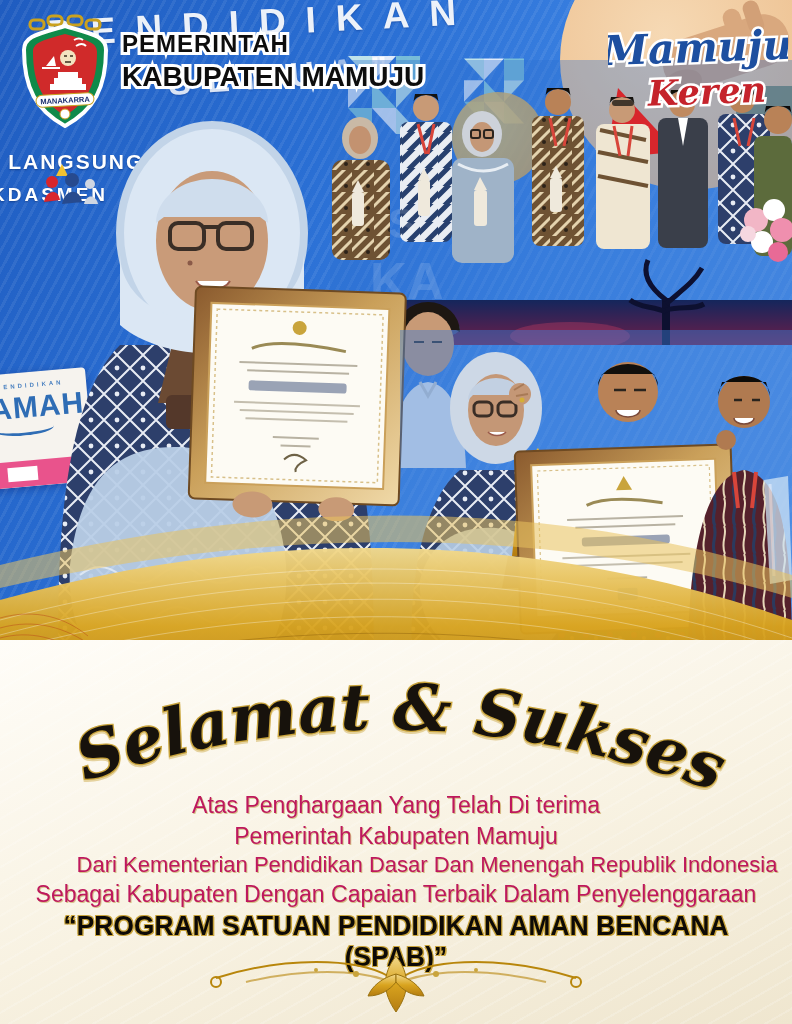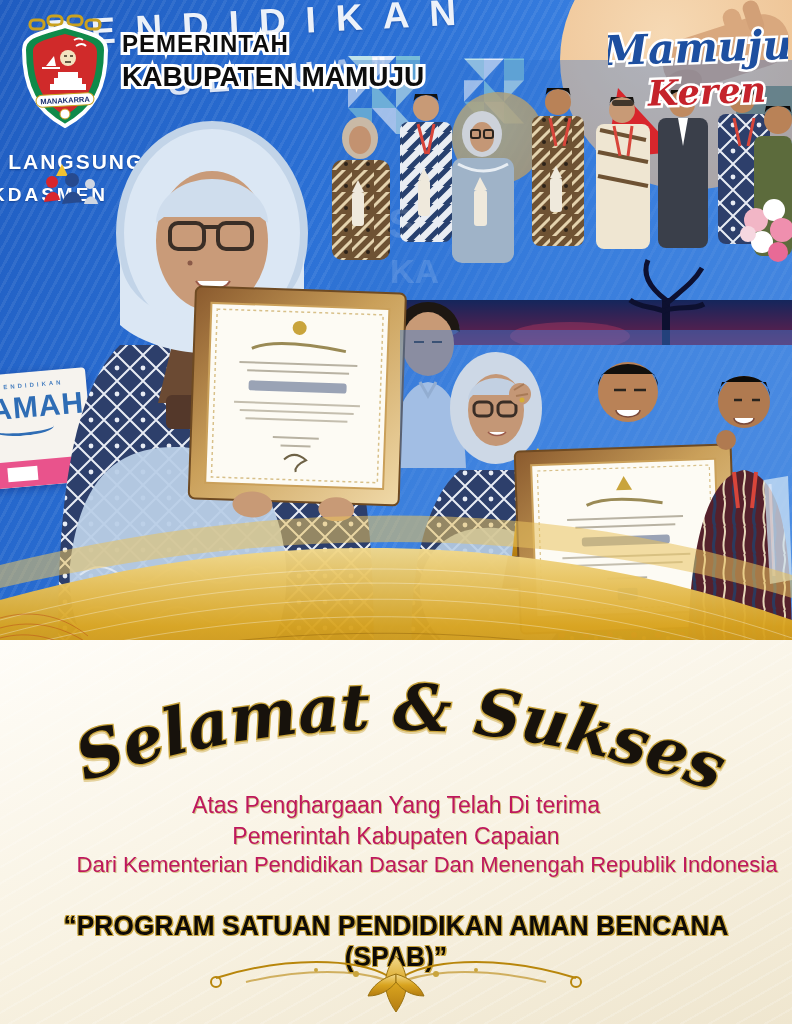--- a/index.html
+++ b/index.html
@@ -225,21 +225,21 @@
     </svg>
 
     <svg class="abs" style="left:608px;top:16px" width="180" height="100">
       <g transform="rotate(-2 90 50)">
         <text x="90" y="46" text-anchor="middle" font-size="41" font-weight="800" class="script-title" fill="#1d4fa0" stroke="#ffffff" stroke-width="5" paint-order="stroke">Mamuju</text>
         <text x="98" y="88" text-anchor="middle" font-size="35" font-weight="800" class="script-title" fill="#c5232b" stroke="#ffffff" stroke-width="5" paint-order="stroke">Keren</text>
       </g>
     </svg>
 
     <div class="ghost-letter" style="left:388px;top:200px;font-size:42px">S</div>
-    <div class="ghost-letter" style="left:390px;top:252px;font-size:34px">KA</div>
+    <div class="ghost-letter" style="left:370px;top:252px;font-size:51px">KA</div>
     <div class="ghost-letter" style="left:382px;top:306px;font-size:42px">UA</div>
 
     <div class="side-word sw1">AN LANGSUNG</div>
     <div class="side-word sw2">DIKDASMEN</div>
 
     <svg class="abs" style="left:38px;top:162px" width="66" height="48">
       <polygon points="24,2 30,14 18,14" fill="#f2c230"></polygon>
       <circle cx="14" cy="20" r="6" fill="#d8262c"></circle>
         <path d="M6 40 C8 28 20 26 22 38" fill="#d8262c"></path>
       <circle cx="34" cy="18" r="7" fill="#274a8e"></circle>
@@ -422,22 +422,23 @@
   <svg class="abs" style="left:0;top:664px" width="792" height="150">
     <defs>
         <path id="titleArc" d="M 100 112 Q 396 14 700 122" fill="none"></path>
       </defs>
     <text text-anchor="middle" font-size="64" class="script-title" fill="#17120c" stroke="#c9a43c" stroke-width="2.6" paint-order="stroke" style="filter:drop-shadow(0 2px 0 rgba(201,164,60,.45))">
       <textPath href="#titleArc" startOffset="50%">Selamat &amp; Sukses</textPath>
     </text>
   </svg>
 
   <div class="msg-line ml1">Atas Penghargaan Yang Telah Di terima</div>
-  <div class="msg-line ml2">Pemerintah Kabupaten Capaian</div>
+  <div class="msg-line ml2">Pemerintah Kabupaten Mamuju</div>
   <div class="msg-line ml3">Dari Kementerian Pendidikan Dasar Dan Menengah Republik Indonesia</div>
+  <div class="msg-line ml4">Sebagai Kabupaten Dengan Capaian Terbaik Dalam Penyelenggaraan</div>
   <div class="msg-line ml5">“PROGRAM SATUAN PENDIDIKAN AMAN BENCANA (SPAB)”</div>
 
   <svg class="abs" style="left:206px;top:952px" width="380" height="66">
     <g stroke="#b8860b" fill="none" stroke-width="2">
       <path d="M10,26 C80,4 150,6 182,24"></path>
         <path d="M370,26 C300,4 230,6 198,24"></path>
       <circle cx="10" cy="30" r="5"></circle>
         <circle cx="370" cy="30" r="5"></circle>
       <path d="M40,30 C100,16 150,18 180,28" opacity=".6"></path>
         <path d="M340,30 C280,16 230,18 200,28" opacity=".6"></path>

